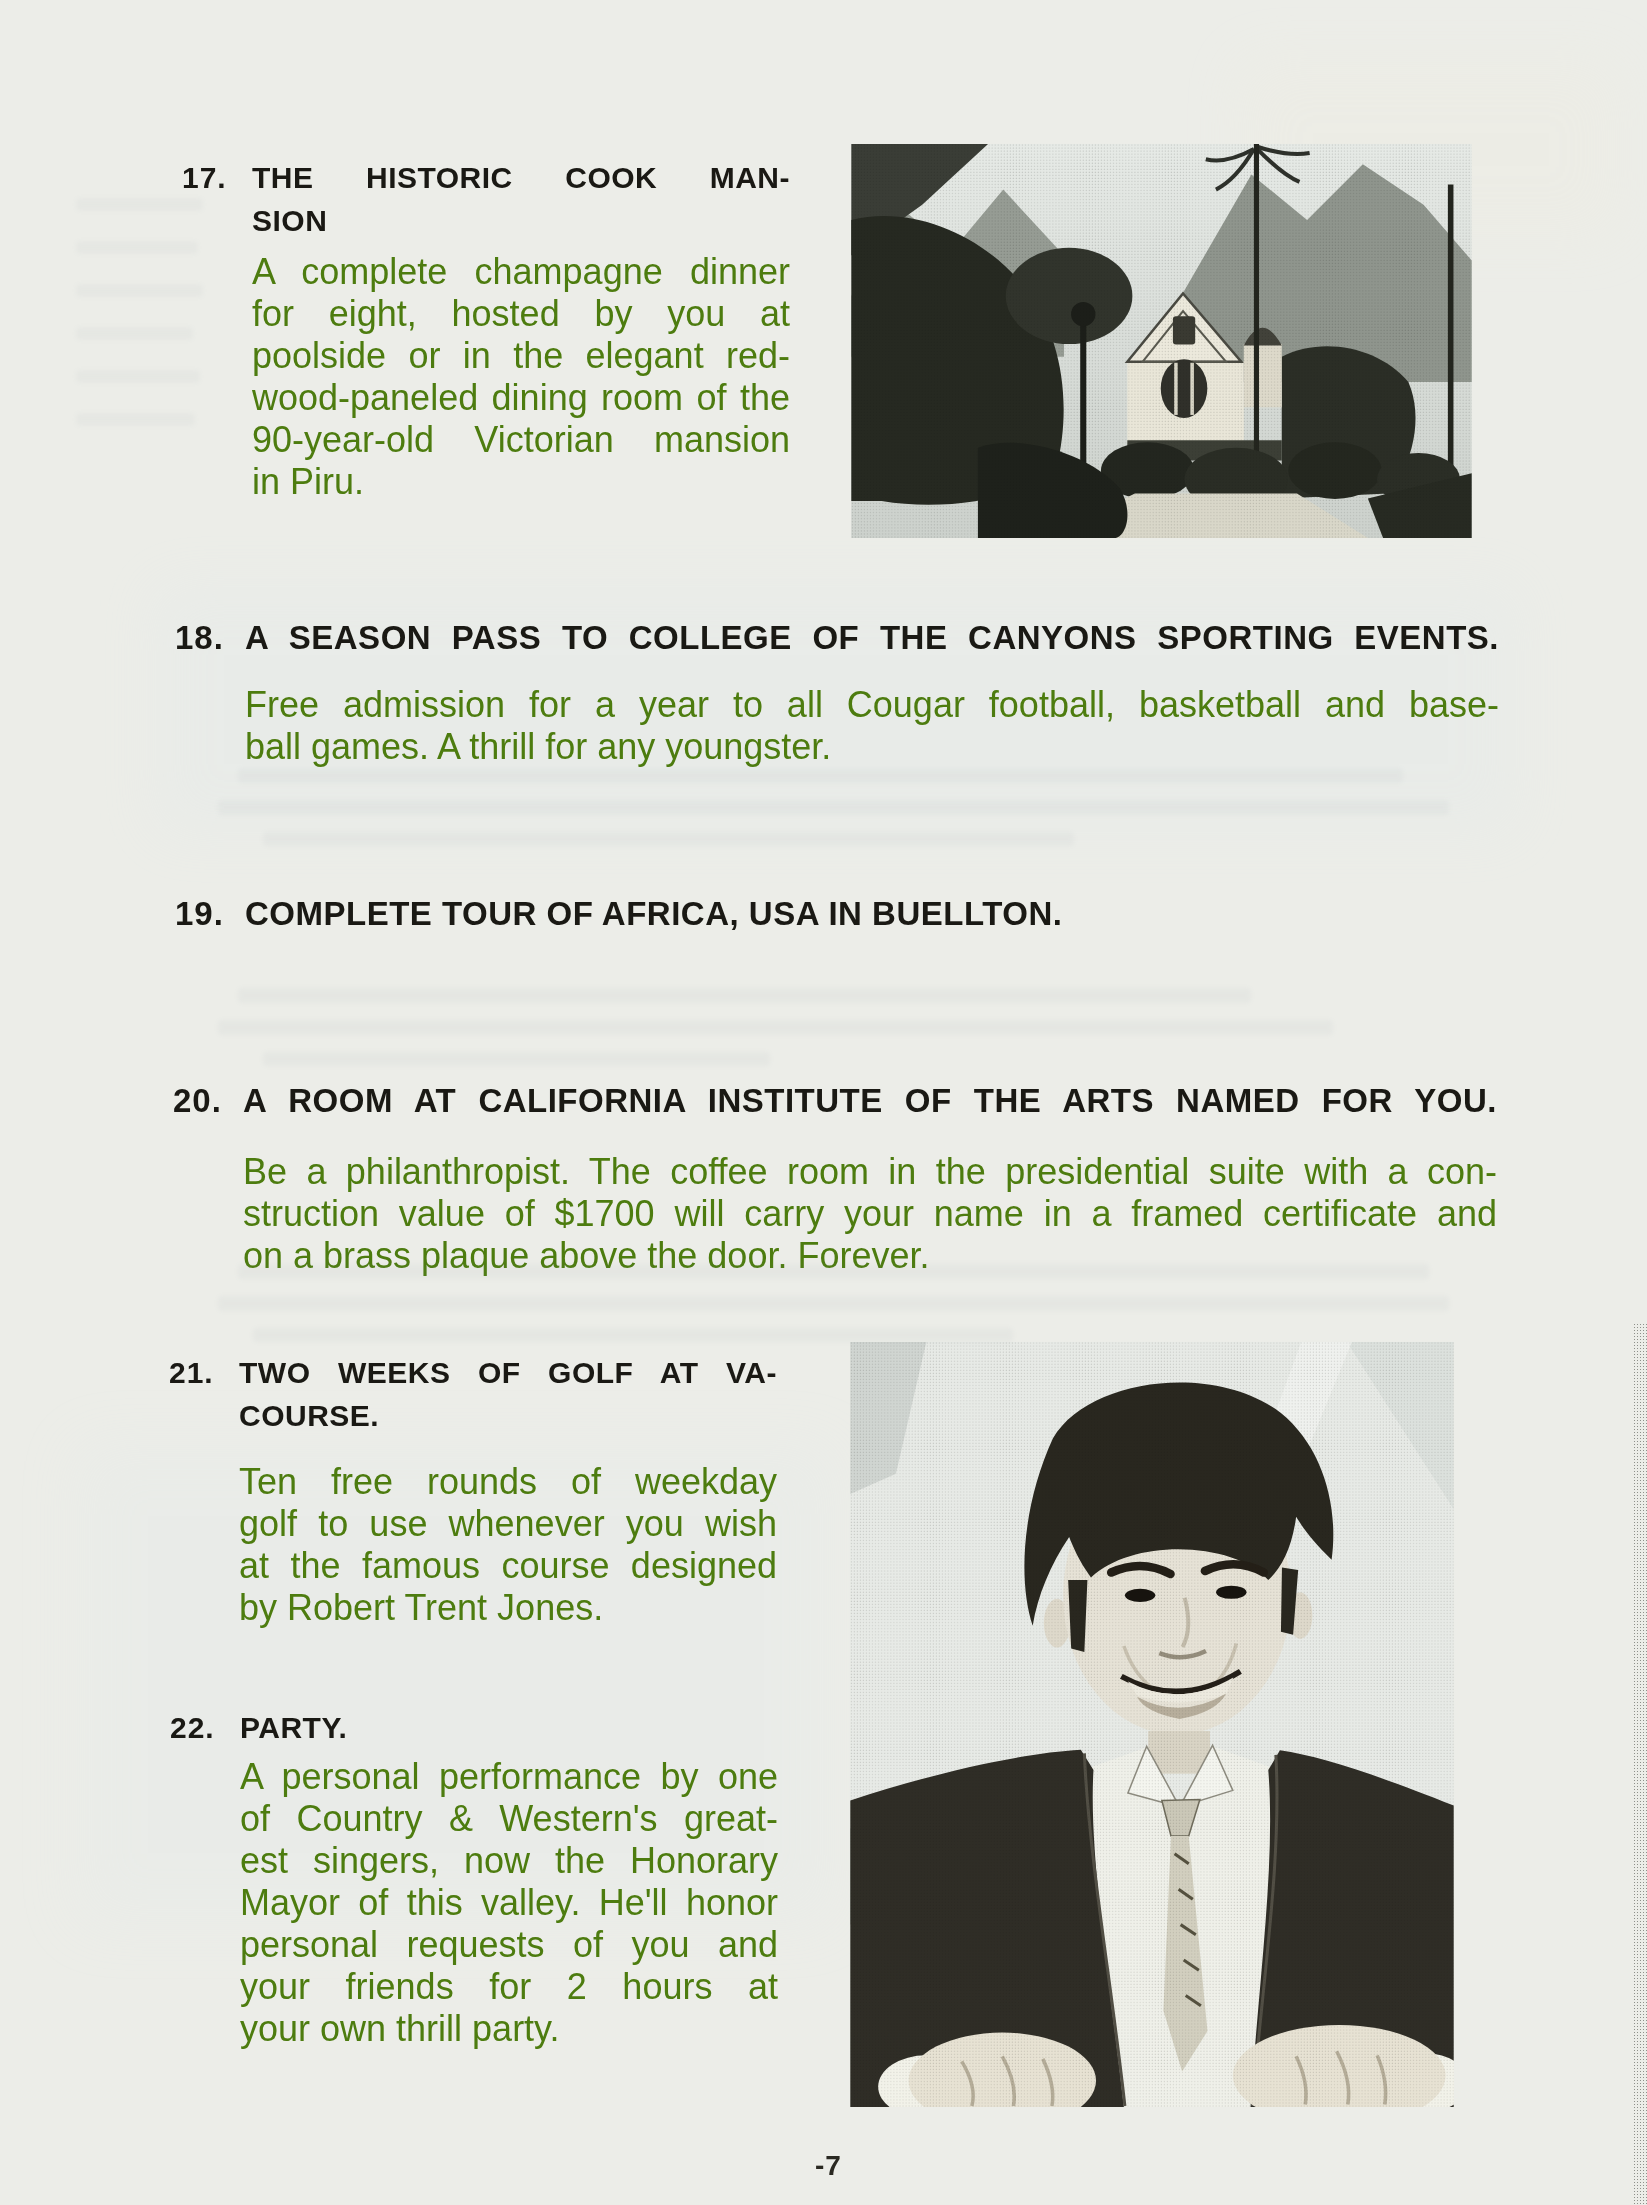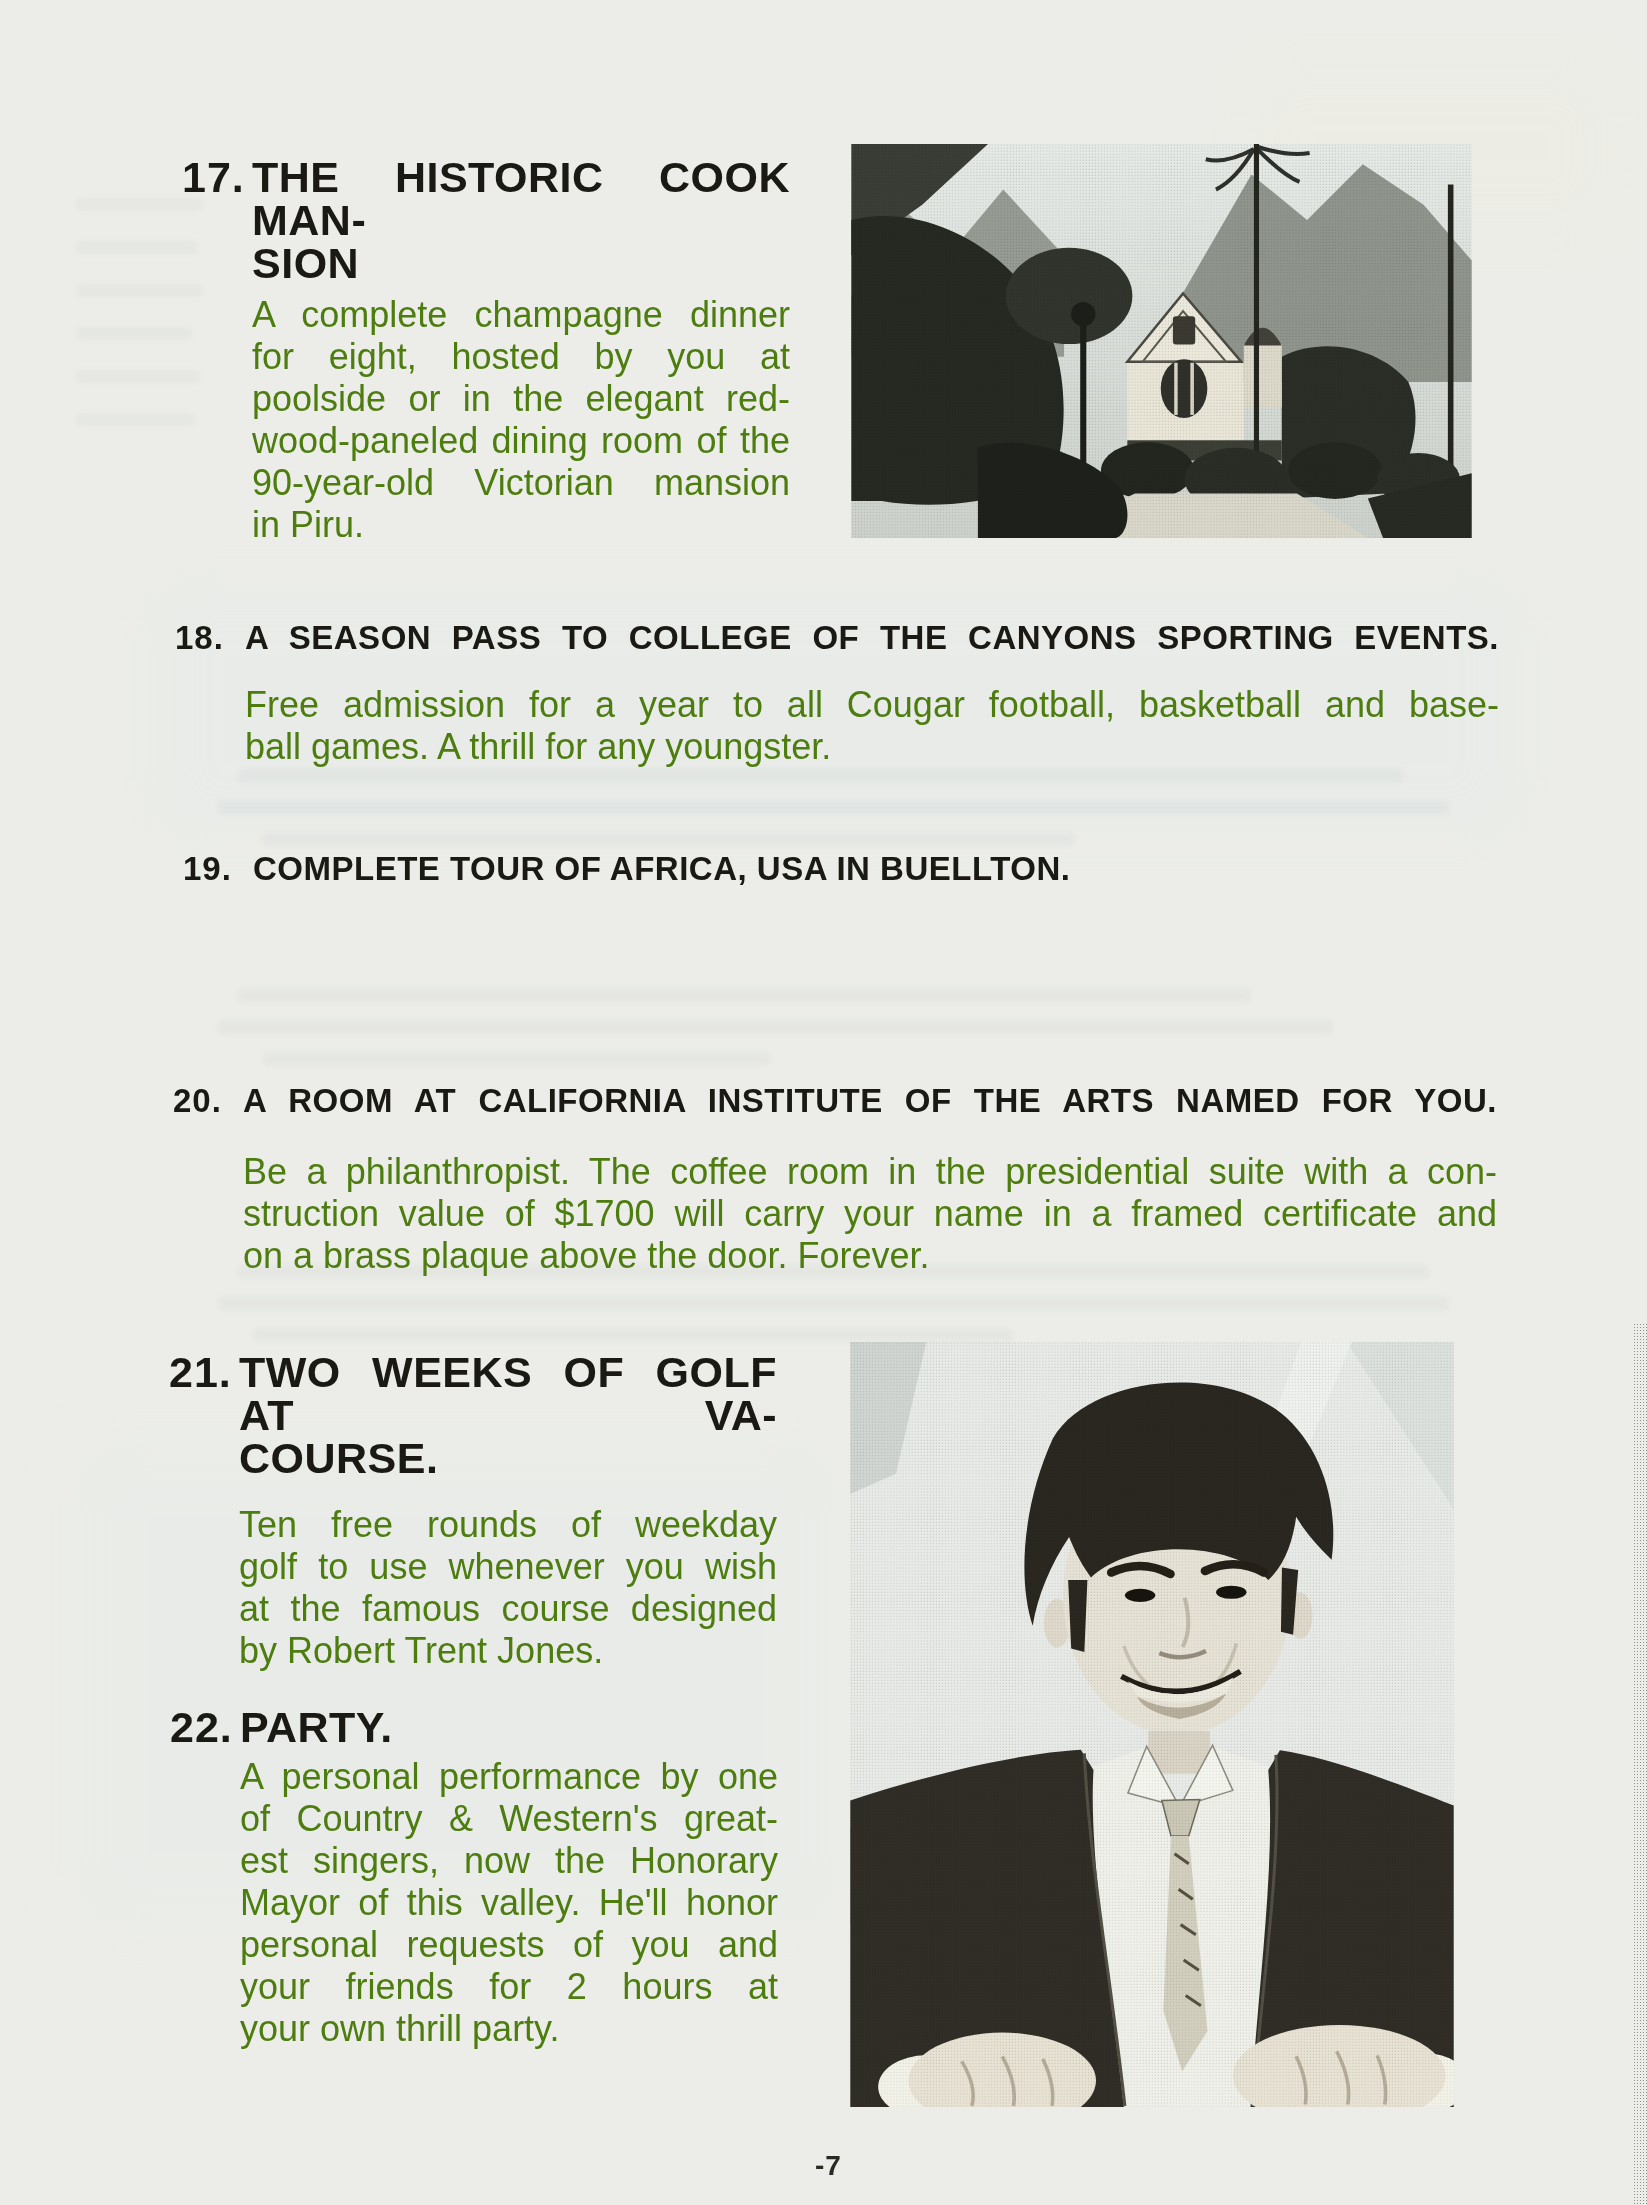--- a/index.html
+++ b/index.html
@@ -17,21 +17,21 @@
   }
   .tint{position:absolute;filter:blur(30px);pointer-events:none;}
   .item{position:absolute;}
   .num{
     position:absolute;left:0;top:0;
     font-weight:bold;color:#1a1914;letter-spacing:1px;
   }
   .content{margin-left:70px;}
   .item.left-col .content{width:538px;}
   .item.wide .content{width:1254px;}
-  .item.left-col .num,.item.left-col .tl{font-size:43px;line-height:43px;}
+  .item.left-col .num,.item.left-col .tl{font-size:30px;line-height:43px;}
   .item.wide .num,.item.wide .tl{font-size:33px;line-height:43px;}
   .tl{
     font-weight:bold;color:#1a1914;letter-spacing:0.5px;
     text-align:justify;text-align-last:justify;
   }
   .tl.tl-last{text-align-last:left;}
   .body{margin-top:0;}
   .bl{
     font-size:36px;line-height:42px;
     text-align:justify;text-align-last:justify;
@@ -141,21 +141,21 @@
     <div class="num">18.</div>
     <div class="content">
       <div class="tl">A SEASON PASS TO COLLEGE OF THE CANYONS SPORTING EVENTS.</div>
       <div class="body" style="margin-top:25px;">
         <div class="bl">Free admission for a year to all Cougar football, basketball and base-</div>
         <div class="bl bl-last">ball games. A thrill for any youngster.</div>
       </div>
     </div>
   </div>
 
-  <div class="item wide" style="left:175px;top:847px;width:1324px;margin-left:8px;">
+  <div class="item wide" style="left:175px;top:892px;width:1324px;">
     <div class="num">19.</div>
     <div class="content">
       <div class="tl tl-last">COMPLETE TOUR OF AFRICA, USA IN BUELLTON.</div>
     </div>
   </div>
 
   <div class="item wide" style="left:173px;top:1079px;width:1324px;">
     <div class="num">20.</div>
     <div class="content">
       <div class="tl">A ROOM AT CALIFORNIA INSTITUTE OF THE ARTS NAMED FOR YOU.</div>

